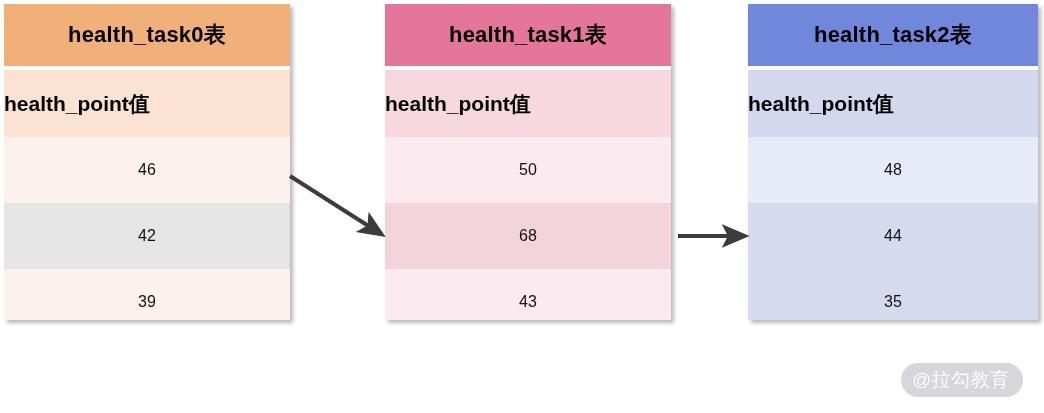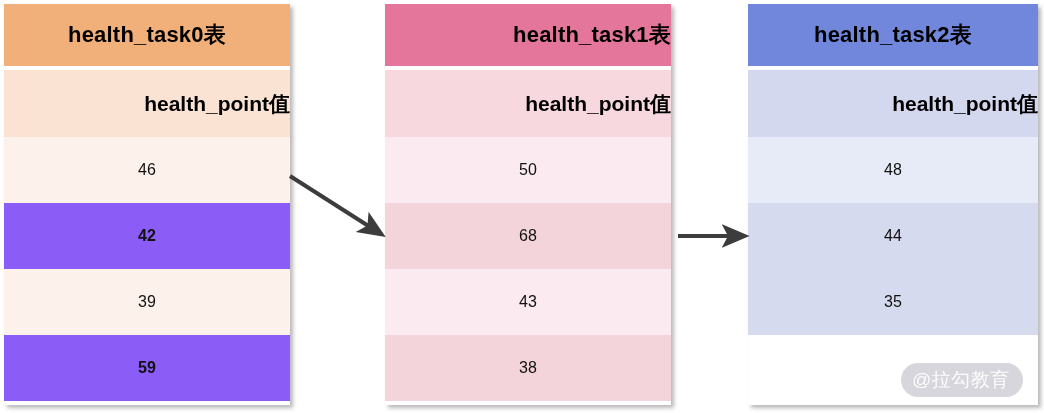--- a/index.html
+++ b/index.html
@@ -16,21 +16,21 @@
   #canvas {
     position: relative;
     width: 1044px;
     height: 413px;
     background: #ffffff;
   }
 
   .table-card {
     position: absolute;
     top: 4px;
-    height: 401px;
+    height: 316px;
     box-sizing: border-box;
     box-shadow: 3px 3px 4px rgba(0,0,0,0.28);
     overflow: hidden;
     background: #ffffff;
   }
 
   .tbl-header {
     height: 62px;
     line-height: 62px;
     text-align: center;
@@ -40,45 +40,45 @@
     letter-spacing: 0.2px;
     white-space: nowrap;
   }
   .tbl-gap {
     height: 4px;
     background: #ffffff;
   }
   .tbl-subheader {
     height: 67px;
     line-height: 67px;
-    text-align: right;
+    text-align: left;
     font-size: 21px;
     font-weight: bold;
     color: #000000;
     white-space: nowrap;
   }
   .tbl-row {
     height: 66px;
     line-height: 66px;
     text-align: center;
     font-size: 16px;
     color: #111111;
     white-space: nowrap;
   }
 
   
   #table-0 { left: 4px; width: 286px; }
   #table-0 .tbl-header   { background: #F1AF79; }
   #table-0 .tbl-subheader{ background: #FAE3D3; }
   #table-0 .tbl-row.odd  { background: #FDF1EC; }
-  #table-0 .tbl-row.even { background: #8b5cf6; font-weight: bold; }
+  #table-0 .tbl-row.even { background: #e5e5e5; }
 
   
   #table-1 { left: 385px; width: 286px; }
-  #table-1 .tbl-header   { background: #E4769B; text-align: right; }
+  #table-1 .tbl-header   { background: #E4769B; }
   #table-1 .tbl-subheader{ background: #F7D8DF; }
   #table-1 .tbl-row.odd  { background: #FBEAEF; }
   #table-1 .tbl-row.even { background: #F4D4DB; }
 
   
   #table-2 { left: 748px; width: 290px; }
   #table-2 .tbl-header   { background: #7087DC; }
   #table-2 .tbl-subheader{ background: #D3D8EF; }
   #table-2 .tbl-row.odd  { background: #E7EAF7; }
   #table-2 .tbl-row.even { background: #D5DAEF; }

